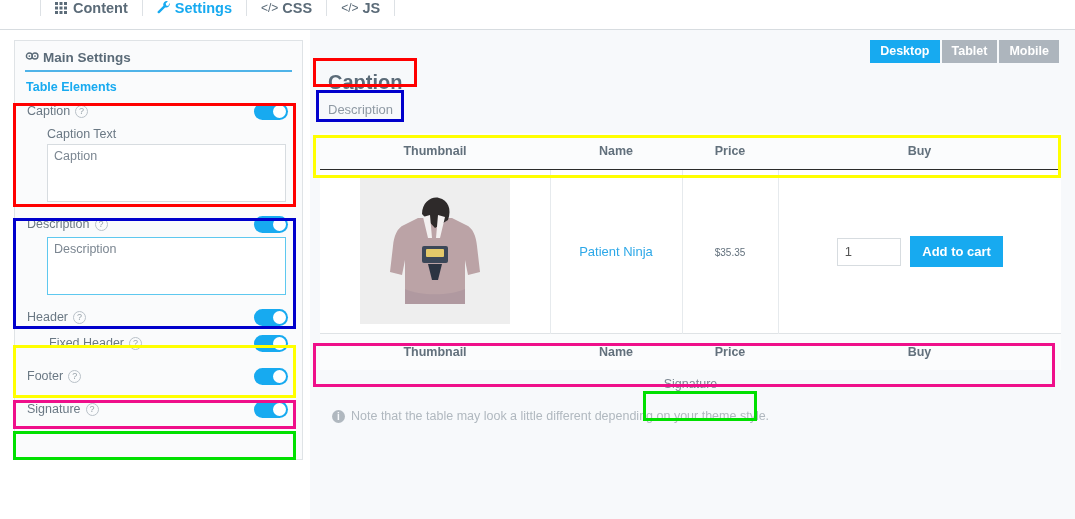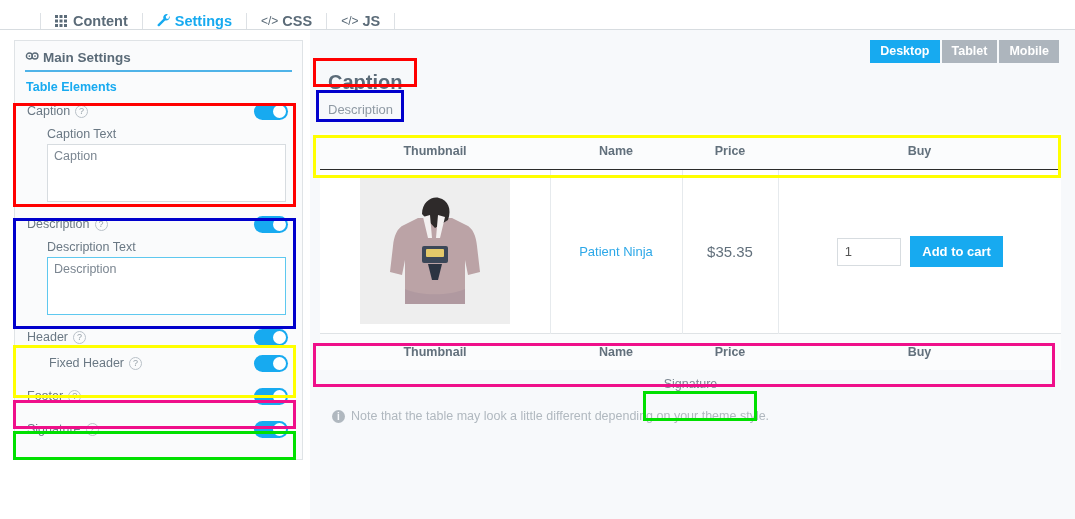--- a/index.html
+++ b/index.html
@@ -10,21 +10,21 @@
     background: #ffffff;
     font-family: "Liberation Sans", sans-serif;
     color: #62707c;
   }
 
   
   #top-nav {
     height: 30px;
     border-bottom: 1px solid #d7dce0;
     display: flex;
-    align-items: flex-end;
+    align-items: flex-start;
     background: #ffffff;
     padding-left: 40px;
   }
   .nav-tab {
     display: flex; align-items: center; gap: 4px;
     padding: 0 14px;
     font-size: 14.5px; font-weight: bold;
     color: #5b6b78;
     border-right: 1px solid #dde1e5;
     cursor: pointer;
@@ -143,21 +143,21 @@
     border-left: 1px solid #e6eaed;
     text-align: center; vertical-align: middle;
     font-size: 13px; padding: 6px 16px;
   }
   table.prev td:first-child { border-left: none; }
   .thumb {
     width: 150px; height: 148px; background: #eeeeee;
     display: inline-block; position: relative;
   }
   .prod-name { color: #2da8e8; font-size: 13px; }
-  .price { color: #62707c; font-size: 15px; }
+  .price { color: #62707c; font-size: 10px; }
   .qty {
     width: 64px; height: 28px; border: 1px solid #d7dce0;
     background: #fff; font-size: 13px; color: #555;
     padding: 0 7px; vertical-align: middle; outline: none;
     font-family: "Liberation Sans", sans-serif;
   }
   .cart-btn {
     display: inline-block; vertical-align: middle;
     background: #17aaf0; color: #fff; font-weight: bold;
     font-size: 13px; padding: 8px 12px; margin-left: 6px;
@@ -258,21 +258,20 @@
       </div>
 
       <div style="margin-top:9px;">
         <div class="setting-row">
           <span class="lbl">
             <span>Description</span>
             <span class="help">?</span>
           </span>
           <span class="toggle"></span>
         </div>
-        <div class="field-label">Description Text</div>
         <textarea class="ta focused" style="">Description</textarea>
       </div>
 
       <div style="margin-top:9px;">
         <div class="setting-row">
           <span class="lbl">
             <span>Header</span>
             <span class="help">?</span>
           </span>
           <span class="toggle"></span>

